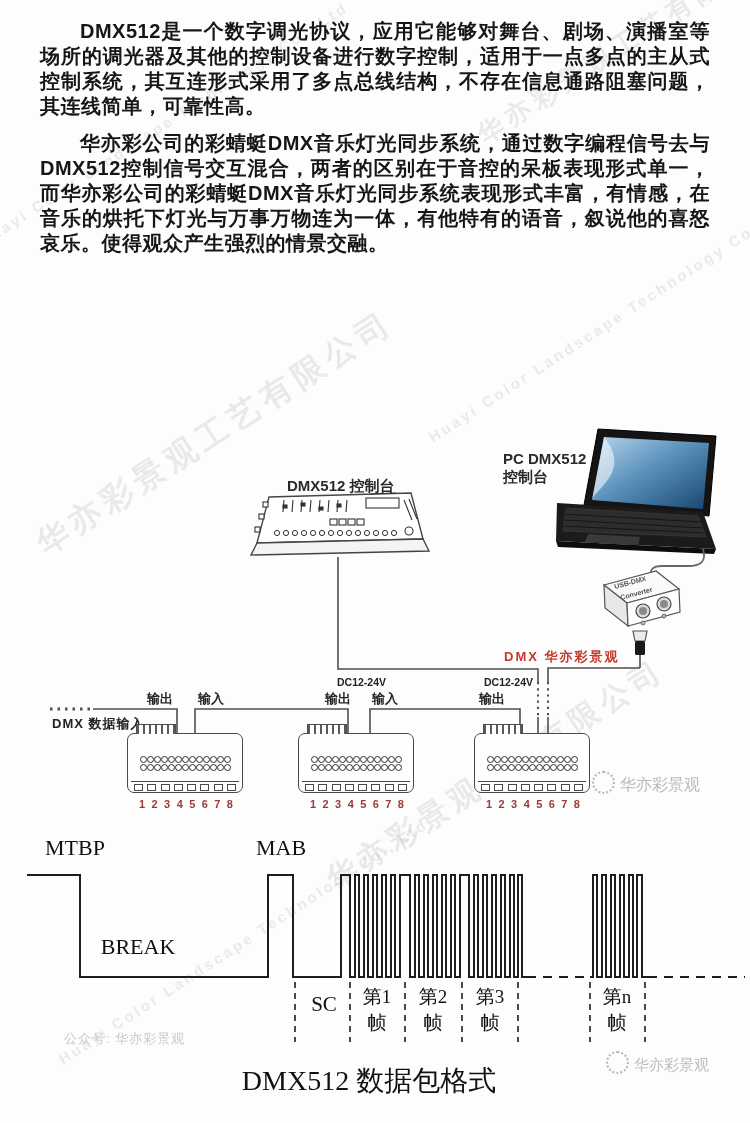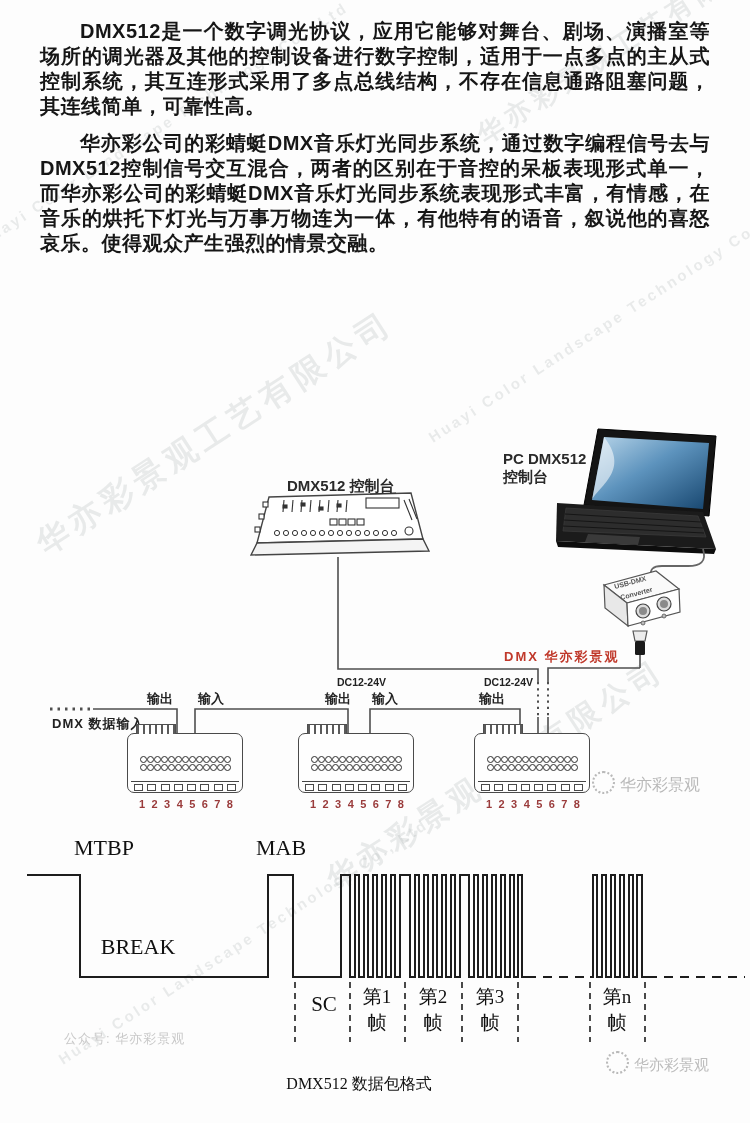--- a/index.html
+++ b/index.html
@@ -349,21 +349,21 @@
     <span class="wm-logo"></span><span>华亦彩景观</span>
   </div>
 
   <svg class="layer" id="timingSvg" style="top:830px" width="750" height="260" viewBox="0 830 750 260">
       <path d="M27,875 H80 V977 H268 V875 H293 V977 H341 V875 H350 V977 H355 V875 H359 V977 H364 V875 H368 V977 H373 V875 H377 V977 H382 V875 H386 V977 H391 V875 H395 V977 H400 V875 H410 V977 H415 V875 H419 V977 H424 V875 H428 V977 H433 V875 H437 V977 H442 V875 H446 V977 H451 V875 H455 V977 H460 V875 H469 V977 H474 V875 H478 V977 H483 V875 H487 V977 H492 V875 H496 V977 H501 V875 H505 V977 H510 V875 H514 V977 H518 V875 H522 V977 H527" fill="none" stroke="#1d1d1d" stroke-width="2"></path>
       <path d="M590,977 H593 V875 H597 V977 H602 V875 H606 V977 H611 V875 H615 V977 H620 V875 H624 V977 H629 V875 H633 V977 H637 V875 H642 V977 H648" fill="none" stroke="#1d1d1d" stroke-width="2"></path>
       <path d="M527,977 H588 M648,977 H745" fill="none" stroke="#1d1d1d" stroke-width="2" stroke-dasharray="9,7"></path>
       <path d="M295,982 V1042 M350,982 V1042 M405,982 V1042 M462,982 V1042 M518,982 V1042 M590,982 V1042 M645,982 V1042" fill="none" stroke="#1d1d1d" stroke-width="1.6" stroke-dasharray="6,5"></path>
     </svg>
 
-  <div class="tlbl" style="left:40px;top:835px;width:70px;font-size:22px;margin-left:29px;">MTBP</div>
+  <div class="tlbl" style="left:40px;top:835px;width:70px;font-size:22px;">MTBP</div>
   <div class="tlbl" style="left:246px;top:835px;width:70px;font-size:22px;">MAB</div>
   <div class="tlbl" style="left:98px;top:934px;width:80px;font-size:22px;">BREAK</div>
   <div class="tlbl" style="left:303px;top:992px;width:42px;font-size:21px;">SC</div>
 
   <div class="tlbl" style="left:349px;top:984px;width:56px;font-size:19px;line-height:26px;">
     <div>第1</div>
     <div>帧</div>
   </div>
   <div class="tlbl" style="left:405px;top:984px;width:56px;font-size:19px;line-height:26px;">
     <div>第2</div>
@@ -371,20 +371,20 @@
   </div>
   <div class="tlbl" style="left:462px;top:984px;width:56px;font-size:19px;line-height:26px;">
     <div>第3</div>
     <div>帧</div>
   </div>
   <div class="tlbl" style="left:589px;top:984px;width:56px;font-size:19px;line-height:26px;">
     <div>第n</div>
     <div>帧</div>
   </div>
 
-  <div class="tlbl" style="left:4px;top:1062px;width:710px;font-size:16px;margin-top:12px;">DMX512 数据包格式</div>
+  <div class="tlbl" style="left:14px;top:1062px;width:710px;font-size:28px;">DMX512 数据包格式</div>
 
   <div class="wm" style="left:64px;top:1030px;font-size:13px;letter-spacing:1px;">公众号: 华亦彩景观</div>
   <div class="wm" style="left:606px;top:1051px;font-size:15px;color:#bcbcbc;">
     <span class="wm-logo"></span><span>华亦彩景观</span>
   </div>
 
 </div>
 
 </body></html>

